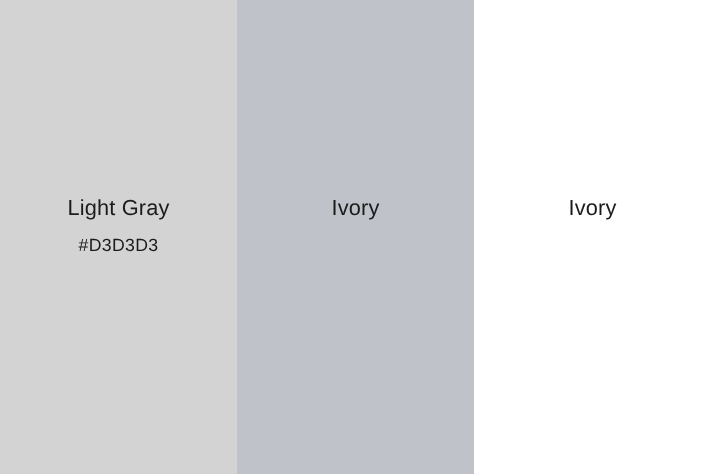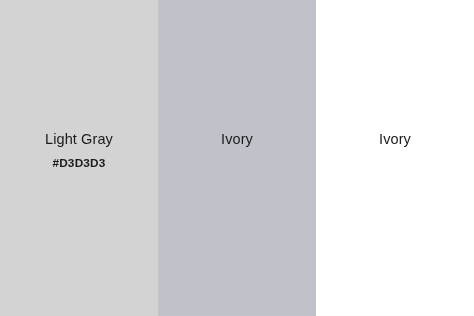--- a/index.html
+++ b/index.html
@@ -44,21 +44,21 @@
     line-height: 17px;
     font-weight: 400;
     letter-spacing: 0.1px;
     color: #1b1b1b;
     white-space: nowrap;
   }
   .swatch-hex {
     margin-top: 8px;
     font-size: 11.8px;
     line-height: 14px;
-    font-weight: 700;
+    font-weight: 400;
     letter-spacing: 0.2px;
     color: #1b1b1b;
     white-space: nowrap;
   }
 </style>
 </head>
 <body>
 
 <div class="palette">
 

